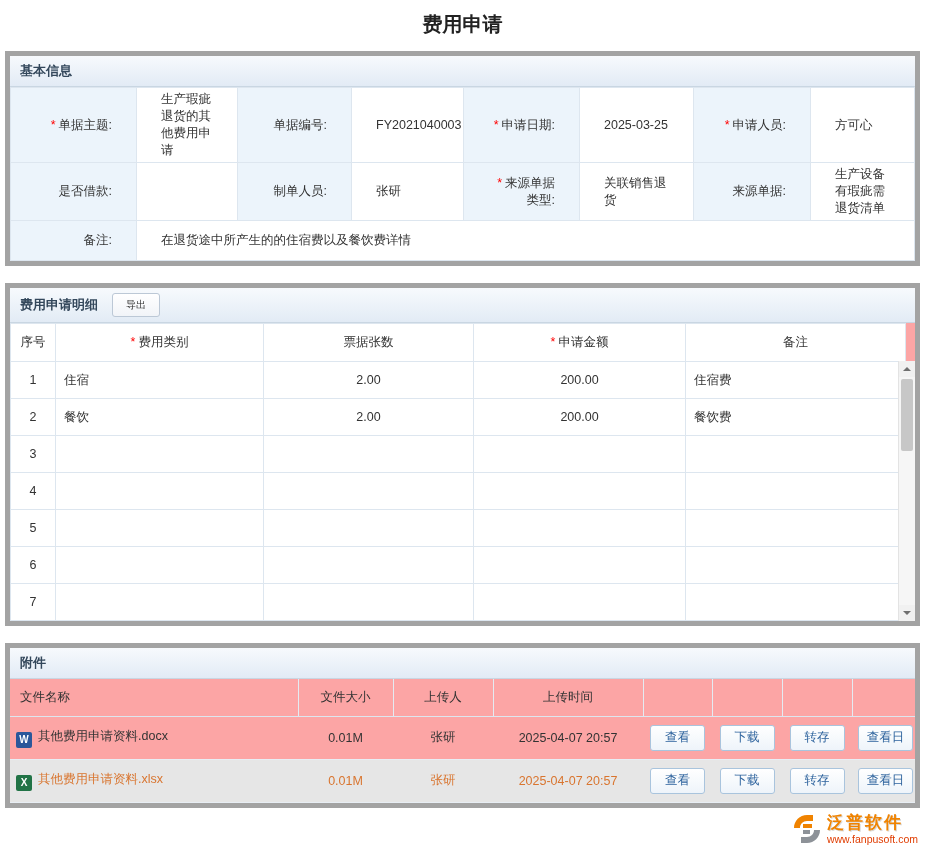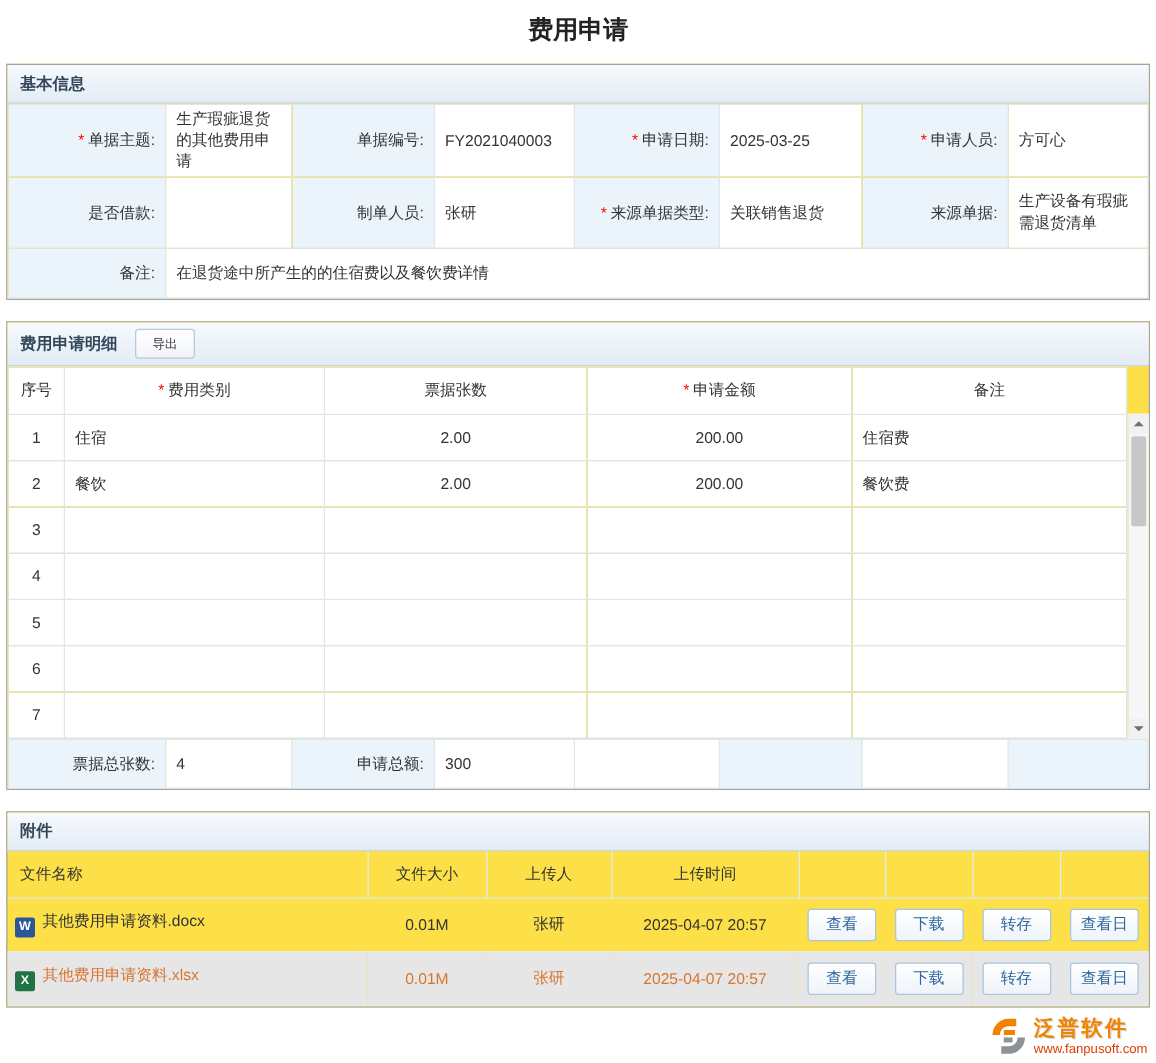--- a/index.html
+++ b/index.html
@@ -6,36 +6,36 @@
   html,body { margin:0; padding:0; background:#fff; }
   .page {
     position:relative; width:925px; height:850px; margin:0 auto; overflow:hidden;
     font-family:"Liberation Sans","DejaVu Sans",sans-serif; font-size:12.5px; color:#333;
     background:#fff;
   }
   .page-title {
     margin:10px 0 13px; text-align:center; font-size:20px; font-weight:bold; color:#222;
     height:28px; line-height:28px;
   }
-  .panel { margin:0 5px 17px; border:1px solid #a3a3a3; background:#fde047; }
+  .panel { margin:0 5px 17px; border:5px solid #a3a3a3; background:#fca5a5; }
   .panel-header {
     height:31px; display:flex; align-items:center; padding:0 10px;
     background:linear-gradient(#f7fafd,#e2ebf5); border-bottom:1px solid #c9d6e2;
     font-size:13px; font-weight:bold; color:#33475b;
   }
   .panel-header.tall { height:35px; }
   .export-btn {
     margin-left:14px; height:24px; padding:0 13px; font-size:10px; color:#333;
     background:linear-gradient(#ffffff,#f1f4f8); border:1px solid #bcc8d6; border-radius:3px;
     cursor:pointer; font-weight:normal; font-family:inherit;
   }
   table { border-collapse:collapse; table-layout:fixed; }
   
   .form-table { width:100%; }
-  .form-table td { border:1px solid #dde6ef; padding:3px 8px; vertical-align:middle; overflow:hidden; }
+  .form-table td { border:1px solid #dde6ef; padding:3px 24px; vertical-align:middle; overflow:hidden; }
   .form-table td.lbl { background:#ecf4fb; text-align:right; }
   .form-table td.val { background:#fff; text-align:left; }
   tr.row-tall  { height:56px; }
   tr.row-tall2 { height:57px; }
   tr.row-short { height:40px; }
   .star { color:#f00; margin-right:3px; }
   
   .detail-body { position:relative; }
   .grid { width:896px; }
   .grid td { border:1px solid #dde6ef; padding:3px 8px; vertical-align:middle; background:#fff; overflow:hidden; }
@@ -219,44 +219,20 @@
       </tbody>
         </table>
 
       <div class="vscroll">
         <div class="sb-arrow sb-up"></div>
         <div class="sb-thumb"></div>
         <div class="sb-arrow sb-down"></div>
       </div>
     </div>
 
-    <table class="totals-table">
-      <colgroup>
-        <col style="width:126px">
-          <col style="width:101px">
-          <col style="width:114px">
-          <col style="width:112px">
-        <col style="width:116px">
-          <col style="width:114px">
-          <col style="width:117px">
-          <col>
-      </colgroup>
-      <tbody>
-          <tr>
-        <td class="lbl">票据总张数:</td>
-        <td class="val">4</td>
-        <td class="lbl">申请总额:</td>
-        <td class="val">300</td>
-        <td class="val"></td>
-        <td class="lbl"></td>
-        <td class="val"></td>
-        <td class="lbl"></td>
-      </tr>
-    </tbody>
-      </table>
   </div>
 
   <div class="panel">
     <div class="panel-header">
       <span>附件</span>
     </div>
     <table class="att-table">
       <colgroup>
         <col style="width:288px">
           <col style="width:95px">

